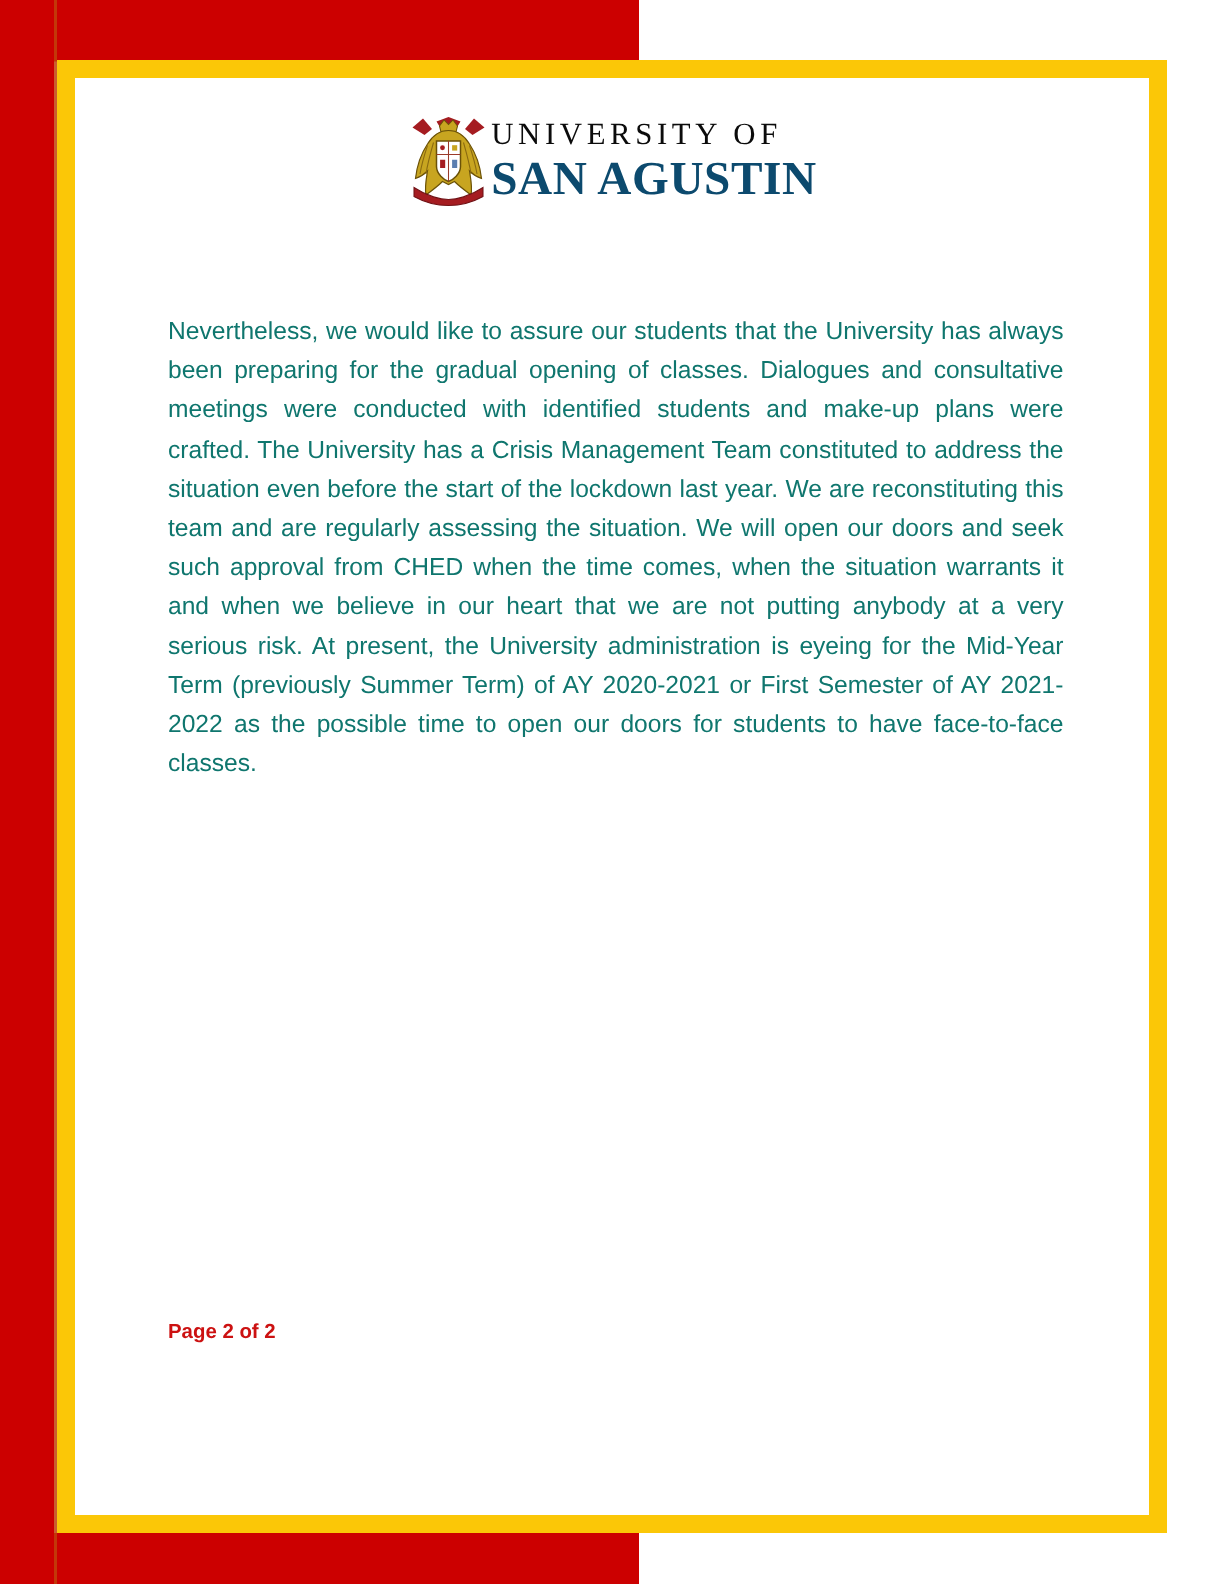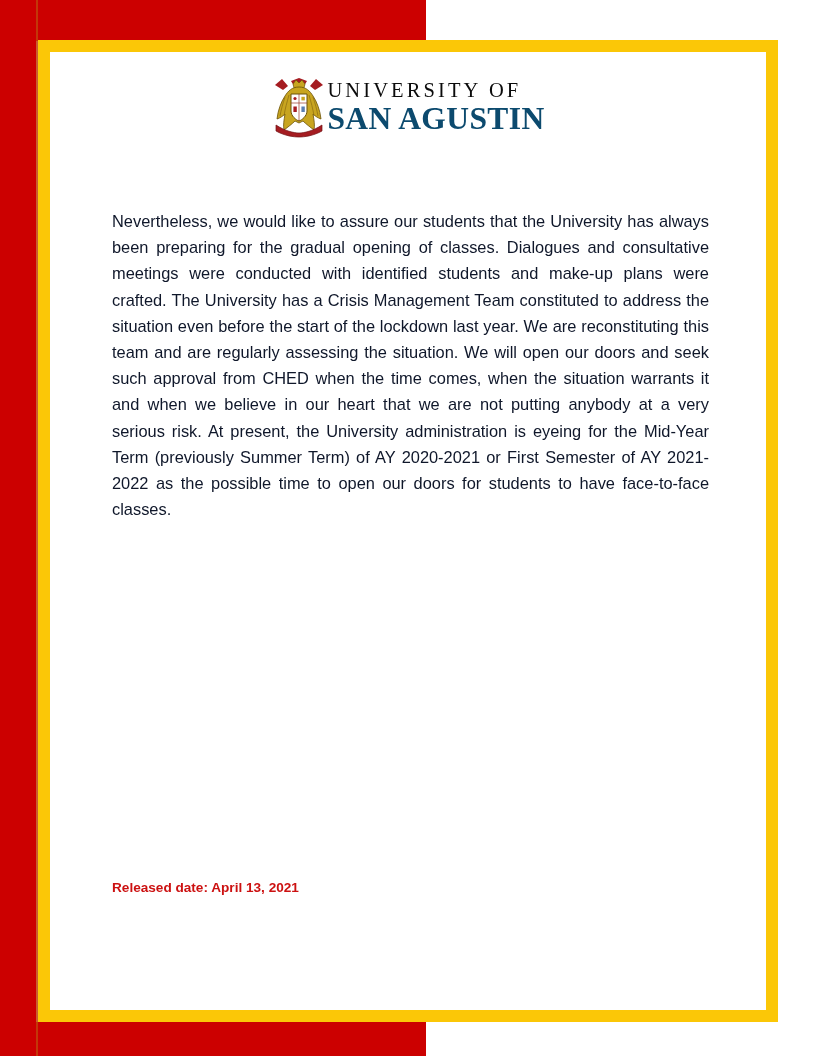--- a/index.html
+++ b/index.html
@@ -126,21 +126,21 @@
     top: 156px;
     width: 597px;
   }
 
   .para {
     margin: 0 0 26px 0;
     text-align: justify;
     font-family: "Liberation Sans", sans-serif;
     font-size: 16.4px;
     line-height: 26.2px;
-    color: #0f172a;
+    color: #0f766e;
   }
   .para:last-child { margin-bottom: 0; }
 
   
   .footer {
     position: absolute;
     left: 62px;
     top: 828px;
     width: 420px;
   }
@@ -204,17 +204,17 @@
         <span class="line2">SAN AGUSTIN</span>
       </div>
 
     </div>
 
     <div class="body-copy">
       <p class="para">Nevertheless, we would like to assure our students that the University has always been preparing for the gradual opening of classes. Dialogues and consultative meetings were conducted with identified students and make-up plans were crafted. The University has a Crisis Management Team constituted to address the situation even before the start of the lockdown last year. We are reconstituting this team and are regularly assessing the situation. We will open our doors and seek such approval from CHED when the time comes, when the situation warrants it and when we believe in our heart that we are not putting anybody at a very serious risk. At present, the University administration is eyeing for the Mid-Year Term (previously Summer Term) of AY 2020-2021 or First Semester of AY 2021-2022 as the possible time to open our doors for students to have face-to-face classes.</p>
     </div>
 
     <div class="footer">
-      <div class="fline">Released date: April 13, 2021</div>
+      <div class="fline">Page 2 of 2</div>
     </div>
 
   </div>
 </div>
 
 </body></html>

